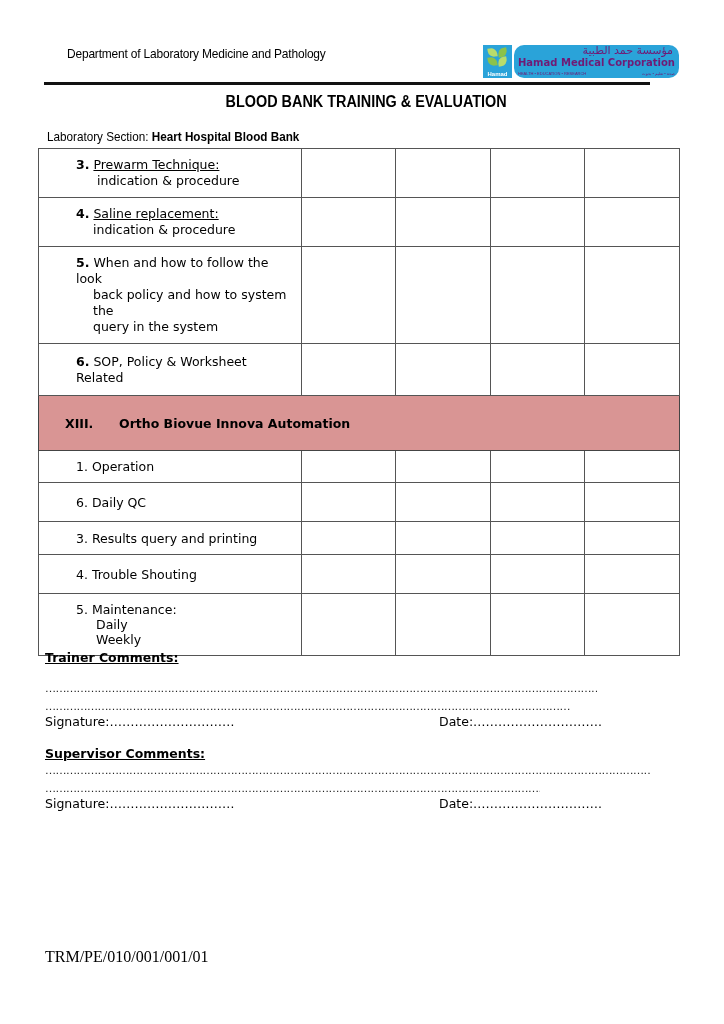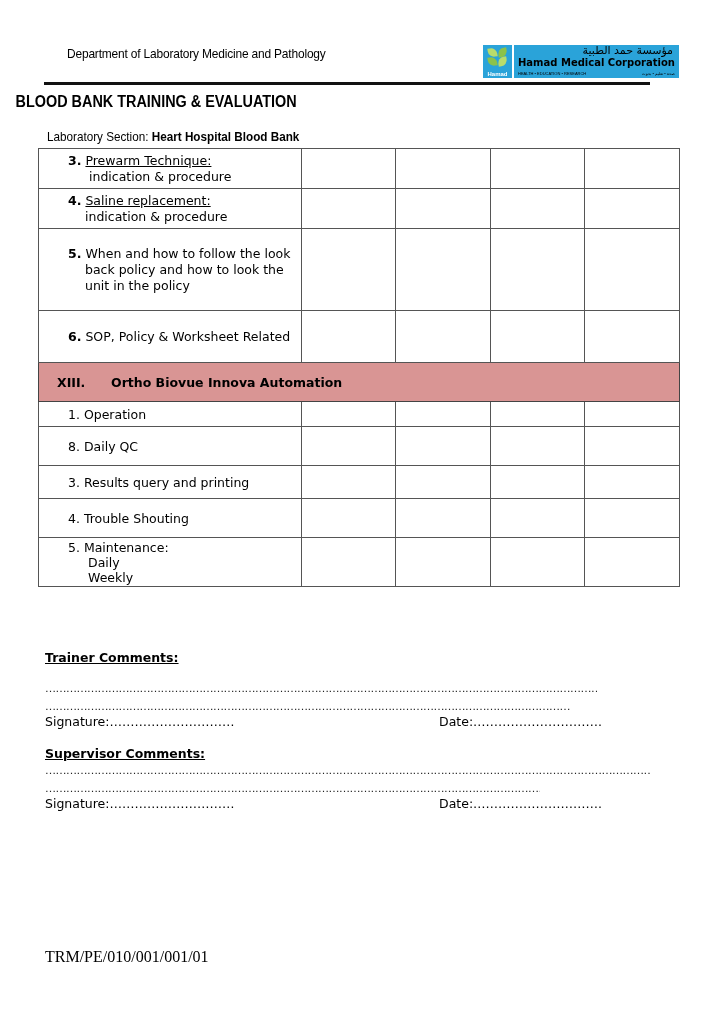--- a/index.html
+++ b/index.html
@@ -8,35 +8,35 @@
     .dept { position: absolute; left: 67px; top: 46px; font-family: "Liberation Sans", sans-serif; font-size: 13px; letter-spacing: -0.2px; transform: scaleX(0.92); transform-origin: left; }
 
     .logo { position: absolute; left: 483px; top: 45px; width: 196px; height: 33px; display: flex; }
     .logo-mark { width: 29px; height: 33px; background: #2aa3d9; position: relative; }
     .logo-mark .leaf { position: absolute; width: 9px; height: 9px; background: #a8d05a; border-radius: 0 70% 0 70%; }
     .logo-mark .l1 { left: 5px; top: 3px; transform: rotate(-10deg); background:#b9dc6b; }
     .logo-mark .l2 { left: 15px; top: 3px; transform: rotate(80deg); background:#8cc24a; }
     .logo-mark .l3 { left: 5px; top: 12px; transform: rotate(170deg); background:#8cc24a; }
     .logo-mark .l4 { left: 15px; top: 12px; transform: rotate(260deg); background:#b9dc6b; }
     .logo-mark .hm { position: absolute; left: 0; right: 0; bottom: 1px; font-family: "Liberation Sans", sans-serif; font-size: 6px; font-weight: bold; color: #fff; text-align: center; }
-    .logo-body { flex: 1; margin-left: 2px; background: #2aa3d9; color: #000000; position: relative; }
+    .logo-body { flex: 1; margin-left: 2px; background: #2aa3d9; color: #701a75; position: relative; border-radius: 10px; }
     .logo-ar { position: absolute; right: 6px; top: 0px; font-size: 11px; line-height: 12px; font-family: "DejaVu Sans", sans-serif; letter-spacing: 1px; }
     .logo-en { position: absolute; left: 4px; top: 12px; font-family: "DejaVu Sans", sans-serif; font-weight: bold; font-size: 10px; line-height: 11px; white-space: nowrap; }
     .logo-tag { position: absolute; left: 4px; bottom: 1px; right: 4px; font-family: "Liberation Sans", sans-serif; font-size: 4px; line-height: 6px; display: flex; justify-content: space-between; }
 
     .rule { position: absolute; left: 44px; top: 82px; width: 606px; height: 3px; background: #111; }
 
-    .doc-title { position: absolute; left: 0; right: 0; top: 93px; font-family: "Liberation Sans", sans-serif; font-weight: bold; font-size: 16px; padding-left: 0; }
+    .doc-title { position: absolute; left: 0; right: 0; top: 93px; text-align: center; font-family: "Liberation Sans", sans-serif; font-weight: bold; font-size: 16px; padding-left: 8px; }
     .doc-title span { display: inline-block; transform: scaleX(0.9); margin-left: 0px; }
 
     .lab-section { position: absolute; left: 47px; top: 129px; font-family: "Liberation Sans", sans-serif; font-size: 13px; transform: scaleX(0.9); transform-origin: left; white-space: nowrap; }
     .lab-section b { font-weight: bold; }
 
     table.grid { position: absolute; left: 38px; top: 148px; width: 641px; border-collapse: collapse; table-layout: fixed; }
-    table.grid td { border: 1px solid #555; padding: 0; vertical-align: middle; font-size: 12.5px; }
+    table.grid td { border: 1px solid #555; padding: 8px; vertical-align: middle; font-size: 12.5px; }
     col.c0 { width: 263px; } col.c1 { width: 94px; } col.c2 { width: 95px; } col.c3 { width: 94px; } col.c4 { width: 95px; }
 
     .item { padding-left: 29px; line-height: 16px; }
     .item .num { font-weight: bold; }
     .item .u { text-decoration: underline; }
     .item .sub { padding-left: 21px; display: block; }
     .item .cont { padding-left: 17px; display: block; }
     .plain { padding-left: 29px; }
     .plain .sub { display: block; padding-left: 20px; line-height: 15px; }
 
@@ -118,22 +118,22 @@
         <td></td>
         <td></td>
         <td></td>
   </tr>
 
   <tr style="height:82px">
     <td>
           <div class="item">
       <span class="num">5.</span>
       <span>When and how to follow the look</span>
-      <span class="cont">back policy and how to look the</span>
-      <span class="cont">unit in the policy</span>
+      <span class="cont">back policy and how to system the</span>
+      <span class="cont">query in the system</span>
     </div>
         </td>
     <td></td>
         <td></td>
         <td></td>
         <td></td>
   </tr>
 
   <tr style="height:52px">
     <td>
@@ -156,21 +156,21 @@
     <td>
           <div class="plain">1. Operation</div>
         </td>
     <td></td>
         <td></td>
         <td></td>
         <td></td>
   </tr>
   <tr style="height:39px">
     <td>
-          <div class="plain">8. Daily QC</div>
+          <div class="plain">6. Daily QC</div>
         </td>
     <td></td>
         <td></td>
         <td></td>
         <td></td>
   </tr>
   <tr style="height:33px">
     <td>
           <div class="plain">3. Results query and printing</div>
         </td>

